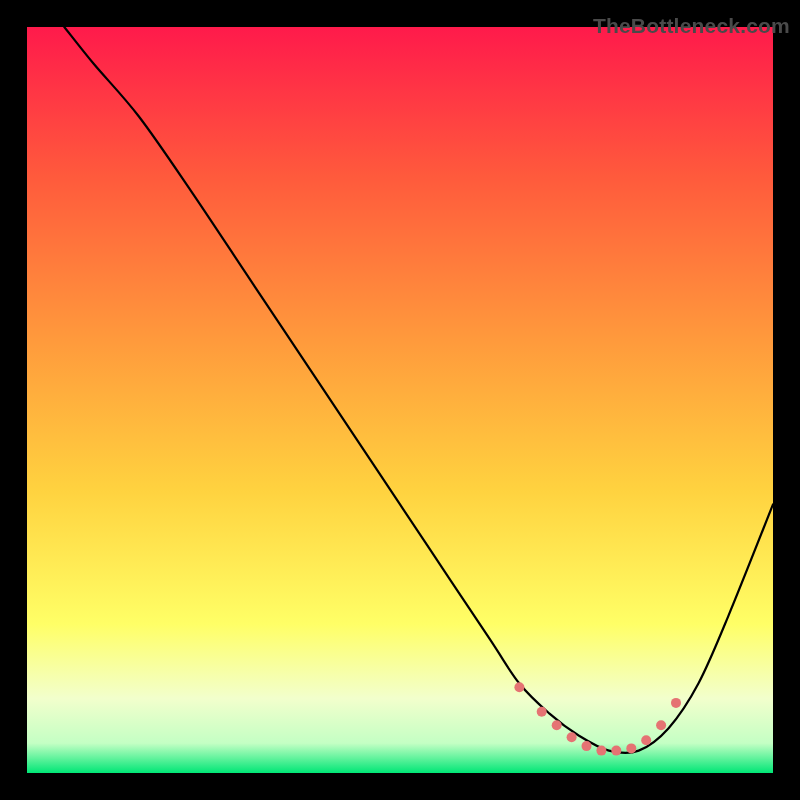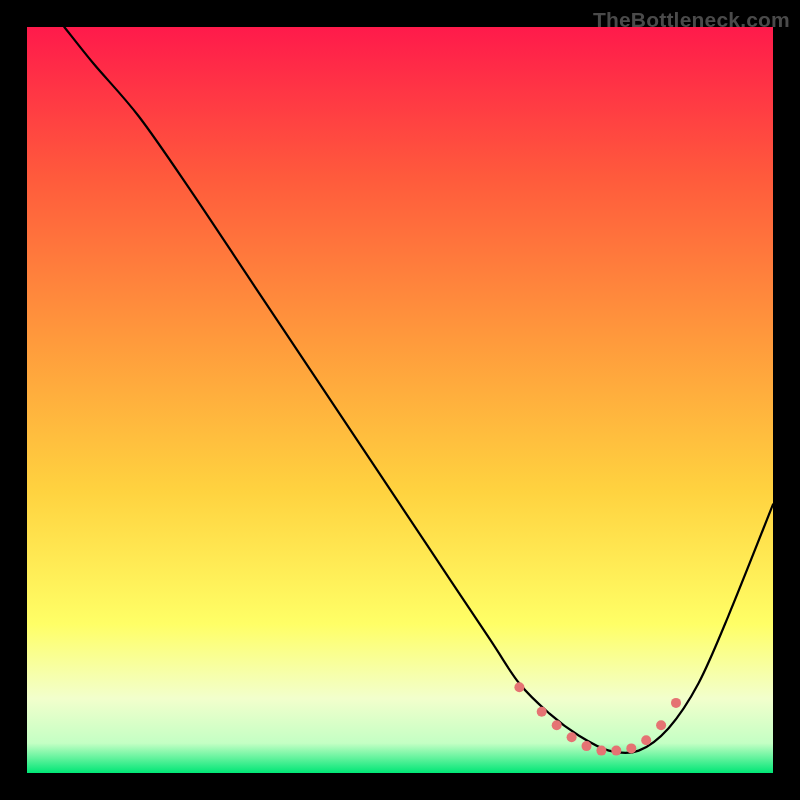--- a/index.html
+++ b/index.html
@@ -12,21 +12,21 @@
     font-family: Arial, Helvetica, sans-serif;
   }
   .outer {
     position: relative;
     width: 800px;
     height: 800px;
     background: #000;
   }
   .watermark {
     position: absolute;
-    top: 8px;
+    top: 14px;
     right: 10px;
     color: #4a4a4a;
     font-size: 21px;
     font-weight: 600;
     letter-spacing: 0.2px;
     z-index: 10;
   }
   .plot-wrap {
     position: absolute;
     left: 27px;

